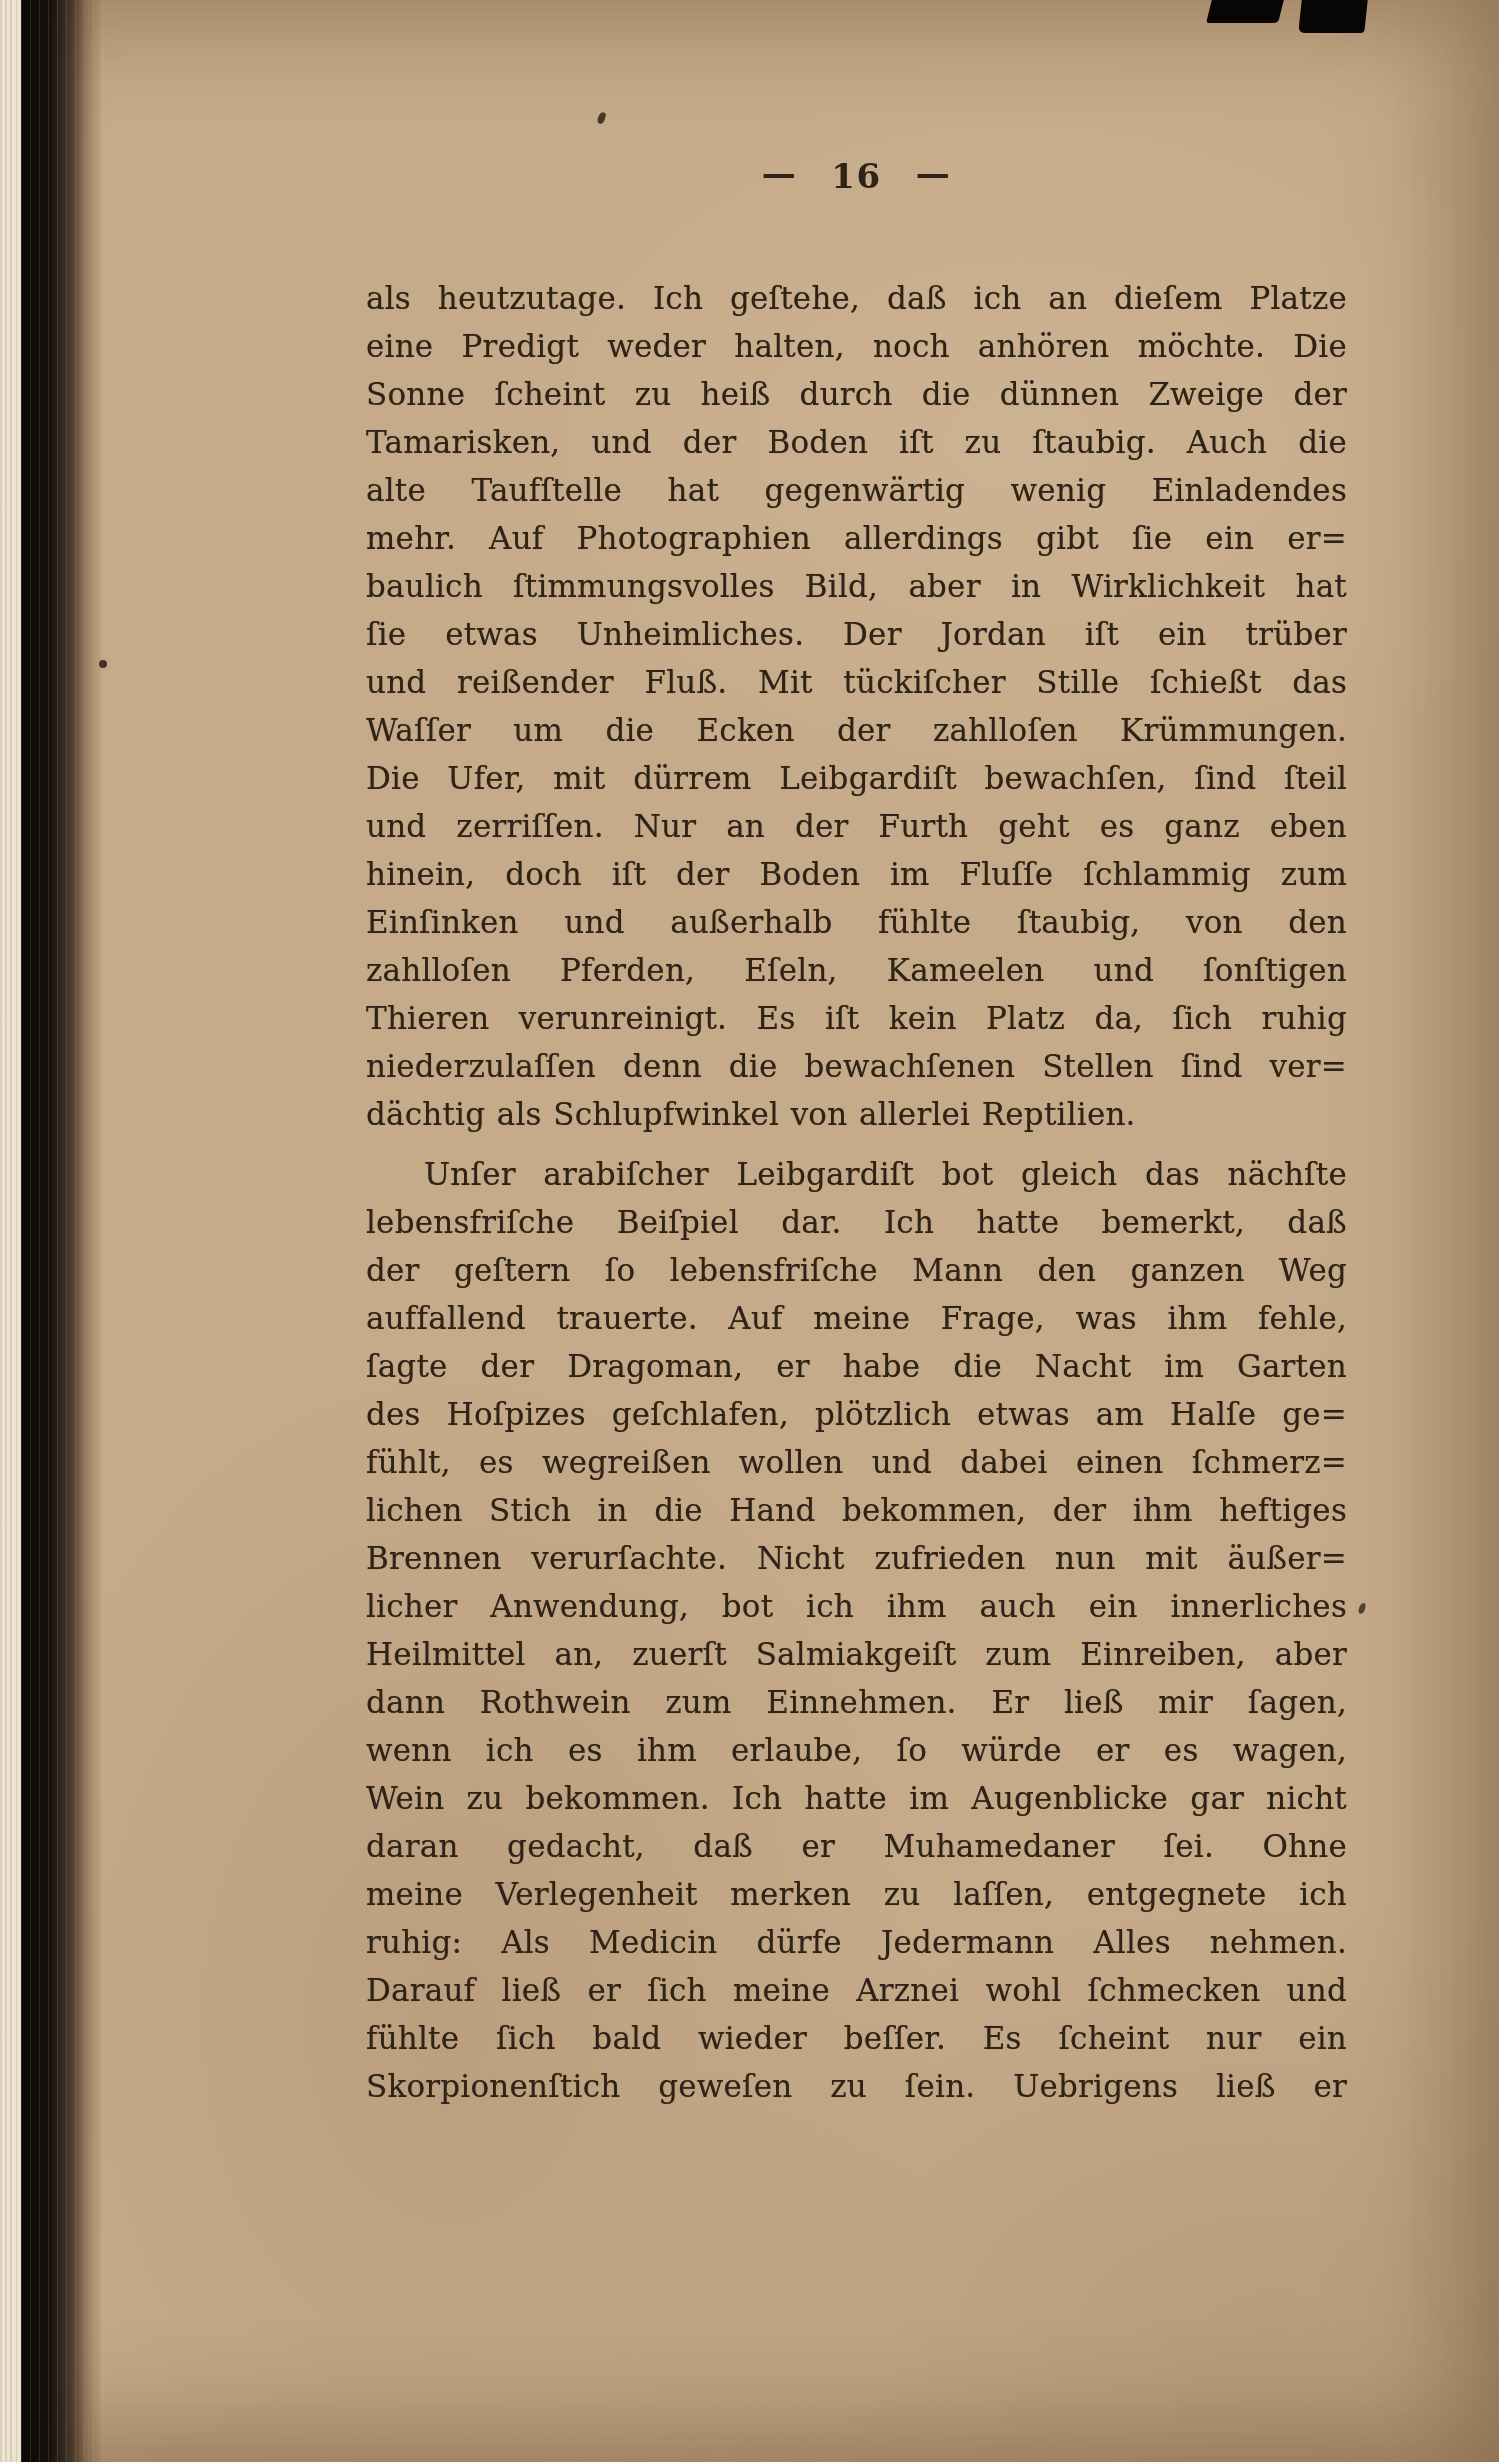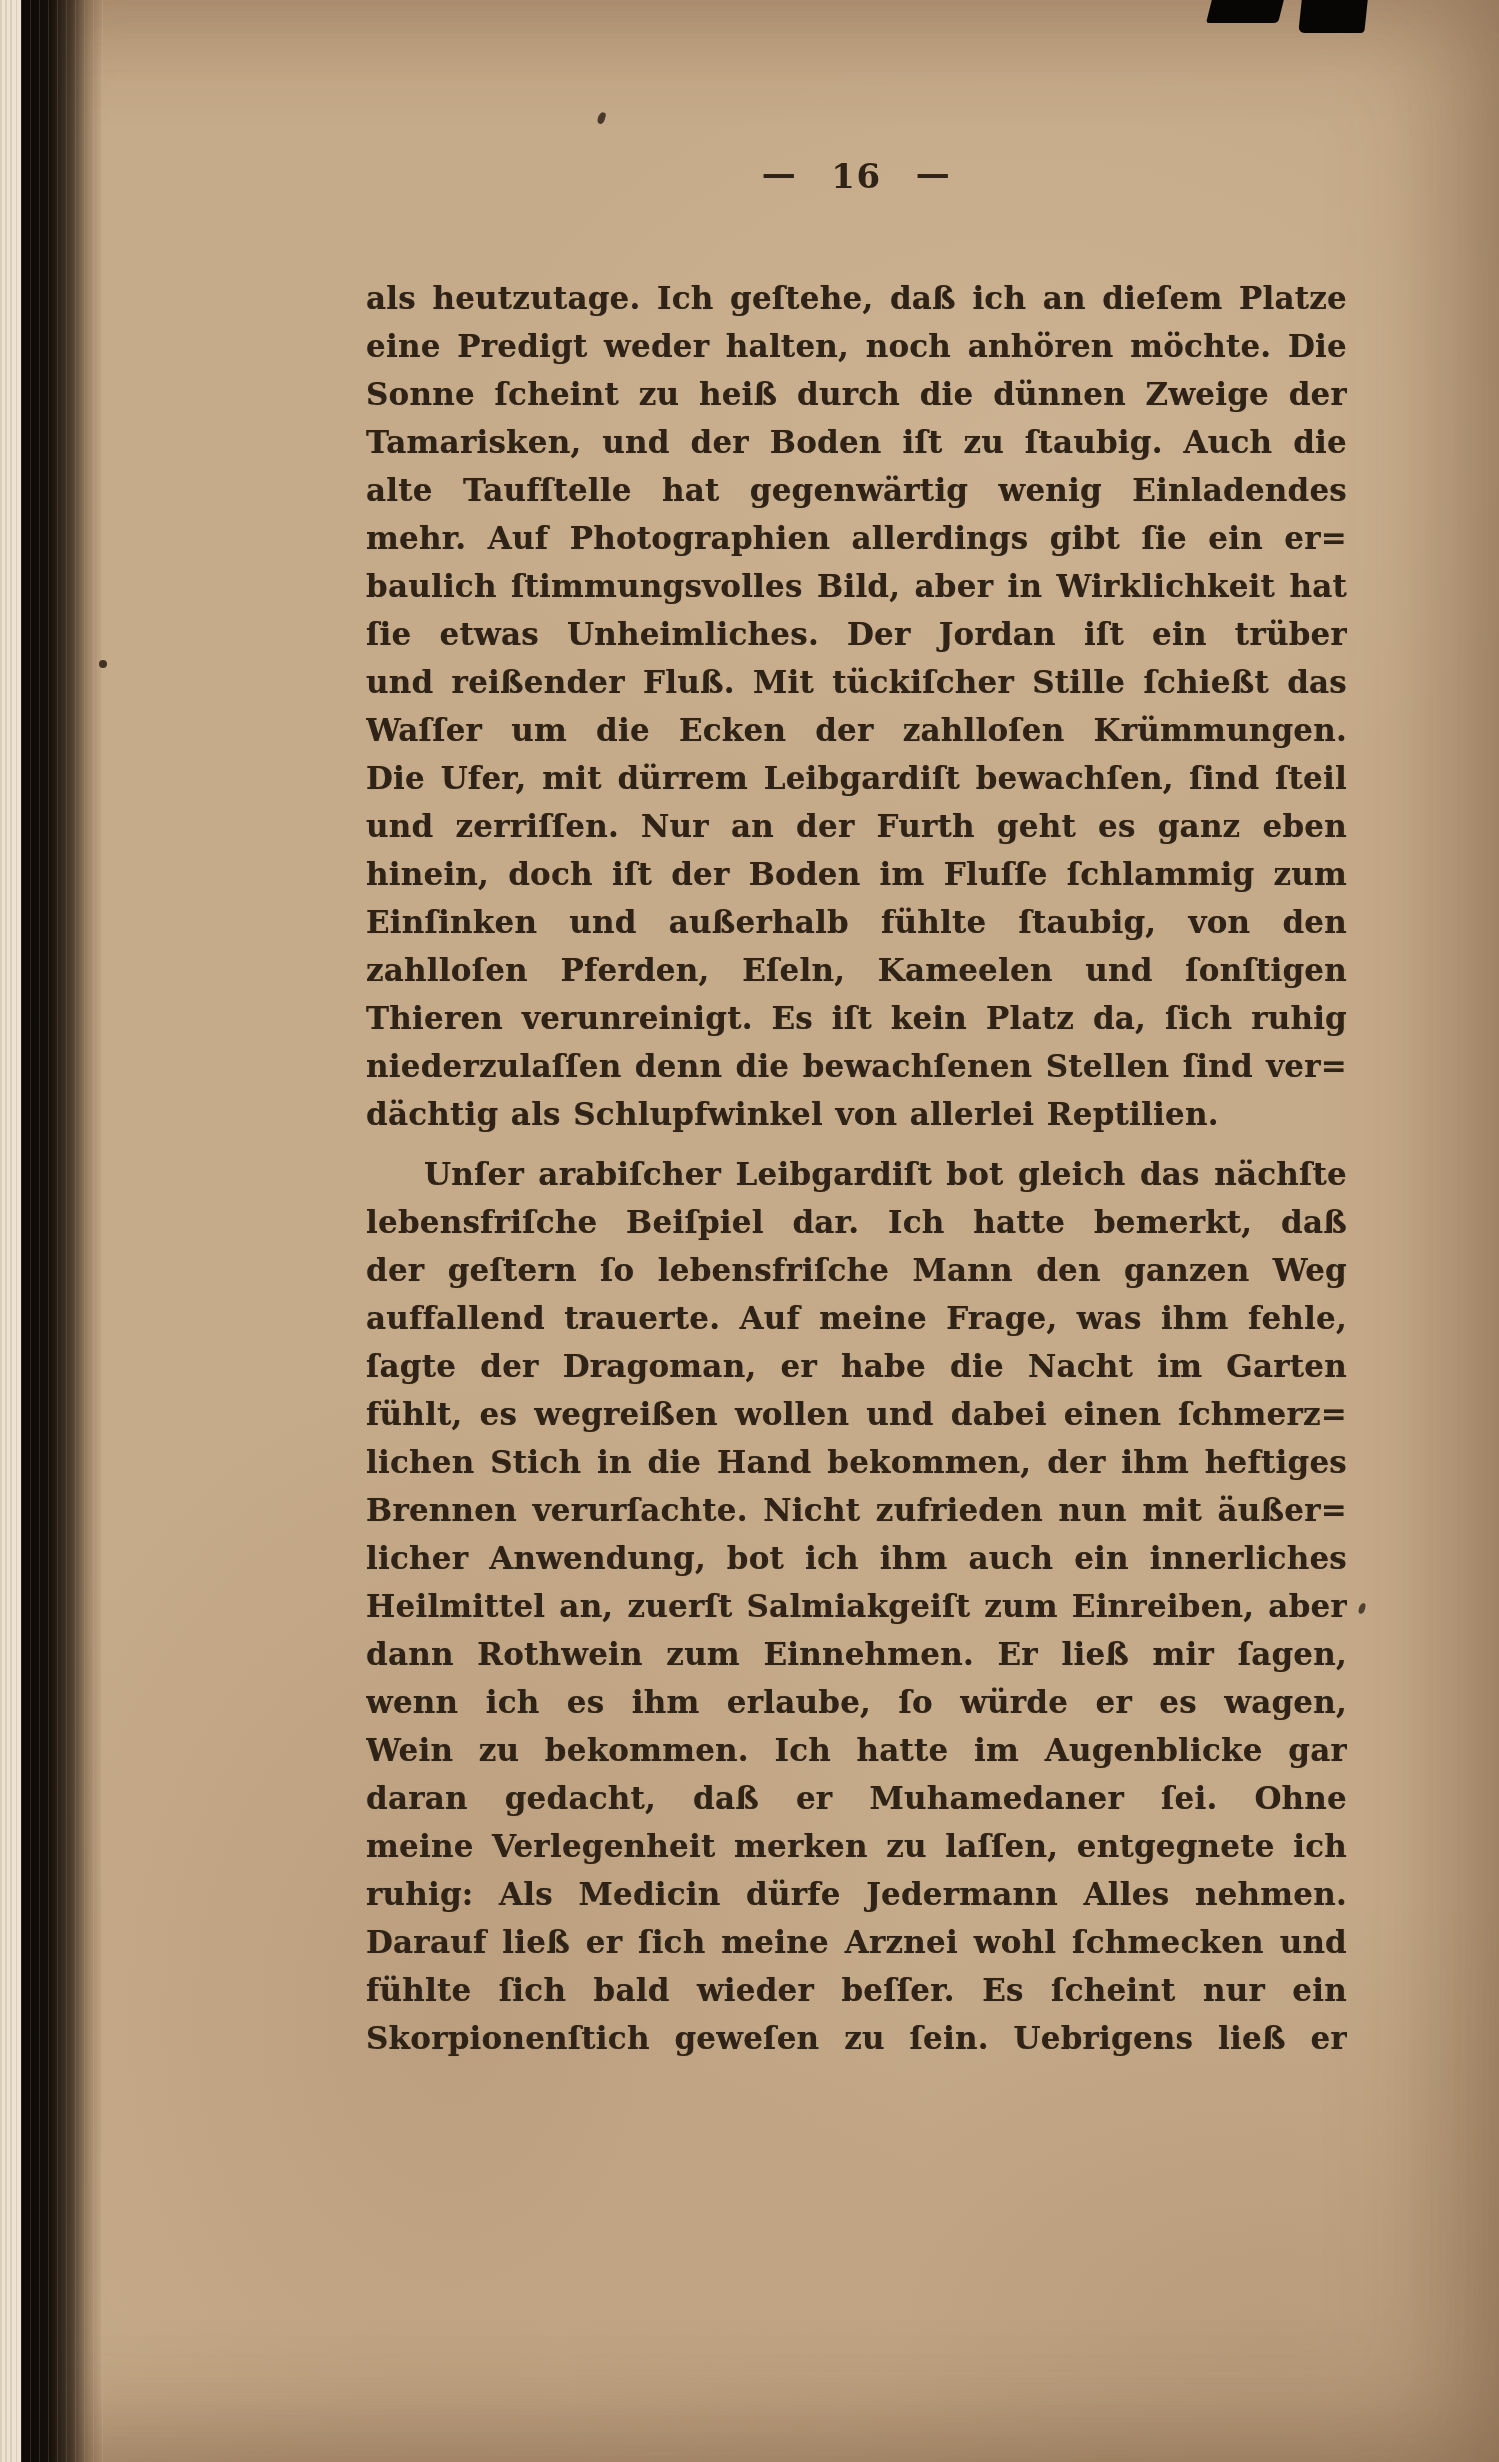--- a/index.html
+++ b/index.html
@@ -54,21 +54,21 @@
     position: absolute; top: 156px; left: 0; right: 0;
     display: flex; justify-content: center; align-items: center; gap: 34px;
     font-size: 34px; font-weight: 700; letter-spacing: 1.5px;
   }
   .header .dash { position: relative; top: -3px; }
   .text-block {
     position: absolute; top: 274px; left: 0; right: 0;
   }
   .text-line {
     font-size: 31px;
-    font-weight: 700;
+    font-weight: 400;
     line-height: 48px;
     height: 48px;
     overflow: hidden;
     text-align: justify;
     text-align-last: justify;
     word-spacing: 1.5px;
     letter-spacing: 0.2px;
     text-shadow: 0 0 0.7px rgba(46,35,22,0.45);
   }
   .text-line.no-justify { text-align-last: left; }
@@ -114,20 +114,21 @@
         <div class="text-line">Einſinken und außerhalb fühlte ſtaubig, von den</div>
         <div class="text-line">zahlloſen Pferden, Eſeln, Kameelen und ſonſtigen</div>
         <div class="text-line">Thieren verunreinigt. Es iſt kein Platz da, ſich ruhig</div>
         <div class="text-line">niederzulaſſen denn die bewachſenen Stellen ſind ver=</div>
         <div class="text-line no-justify">dächtig als Schlupfwinkel von allerlei Reptilien.</div>
         <div class="text-line indented">Unſer arabiſcher Leibgardiſt bot gleich das nächſte</div>
         <div class="text-line">lebensfriſche Beiſpiel dar. Ich hatte bemerkt, daß</div>
         <div class="text-line">der geſtern ſo lebensfriſche Mann den ganzen Weg</div>
         <div class="text-line">auffallend trauerte. Auf meine Frage, was ihm fehle,</div>
         <div class="text-line">ſagte der Dragoman, er habe die Nacht im Garten</div>
+        <div class="text-line">des Hoſpizes geſchlafen, plötzlich etwas am Halſe ge=</div>
         <div class="text-line">fühlt, es wegreißen wollen und dabei einen ſchmerz=</div>
         <div class="text-line">lichen Stich in die Hand bekommen, der ihm heftiges</div>
         <div class="text-line">Brennen verurſachte. Nicht zufrieden nun mit äußer=</div>
         <div class="text-line">licher Anwendung, bot ich ihm auch ein innerliches</div>
         <div class="text-line">Heilmittel an, zuerſt Salmiakgeiſt zum Einreiben, aber</div>
         <div class="text-line">dann Rothwein zum Einnehmen. Er ließ mir ſagen,</div>
         <div class="text-line">wenn ich es ihm erlaube, ſo würde er es wagen,</div>
         <div class="text-line">Wein zu bekommen. Ich hatte im Augenblicke gar nicht</div>
         <div class="text-line">daran gedacht, daß er Muhamedaner ſei. Ohne</div>
         <div class="text-line">meine Verlegenheit merken zu laſſen, entgegnete ich</div>

